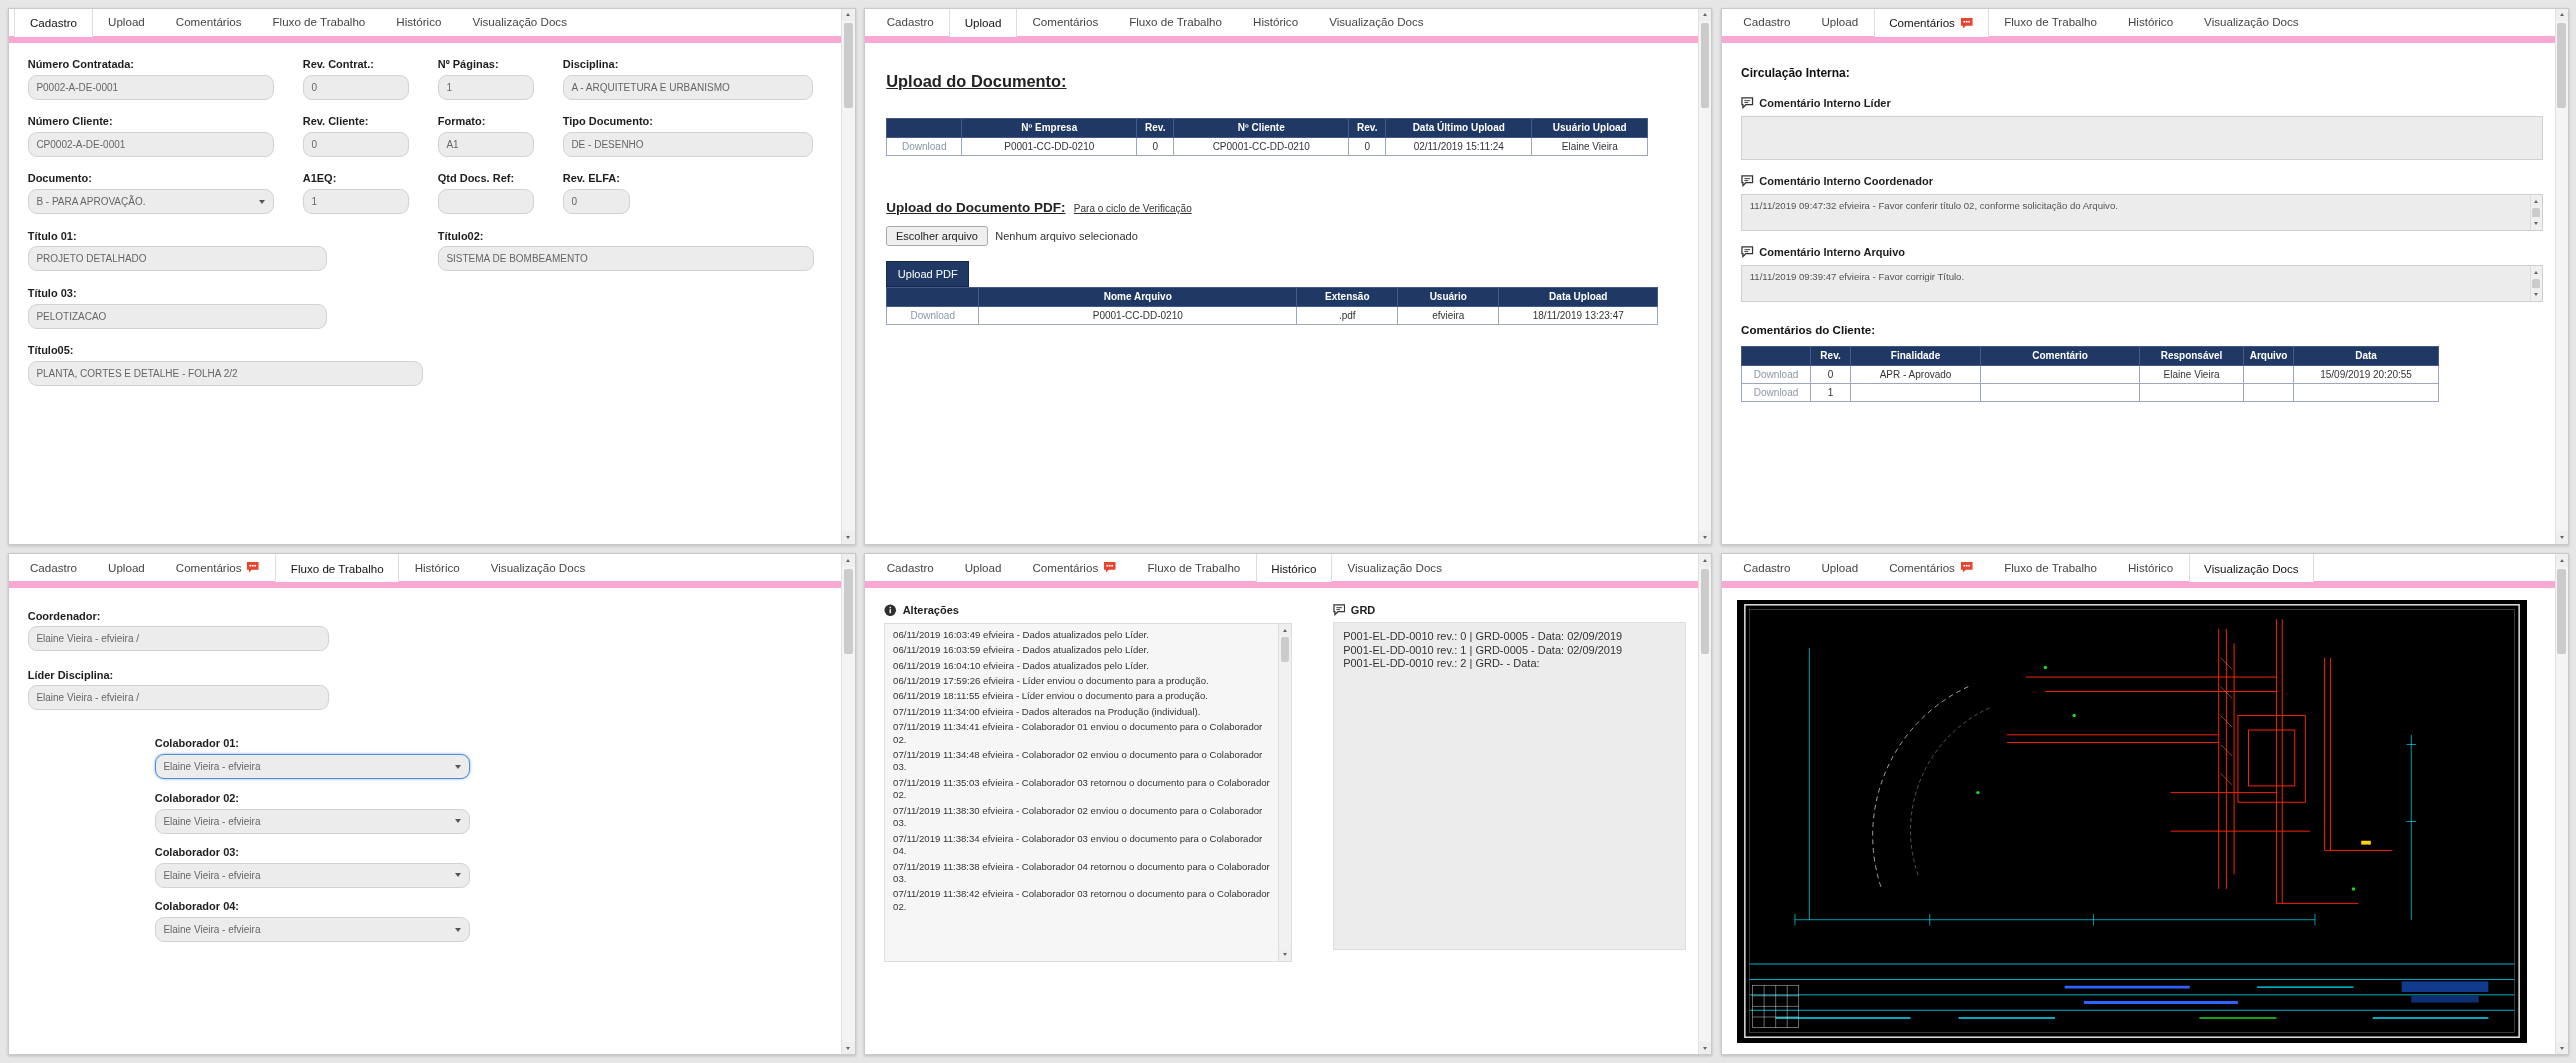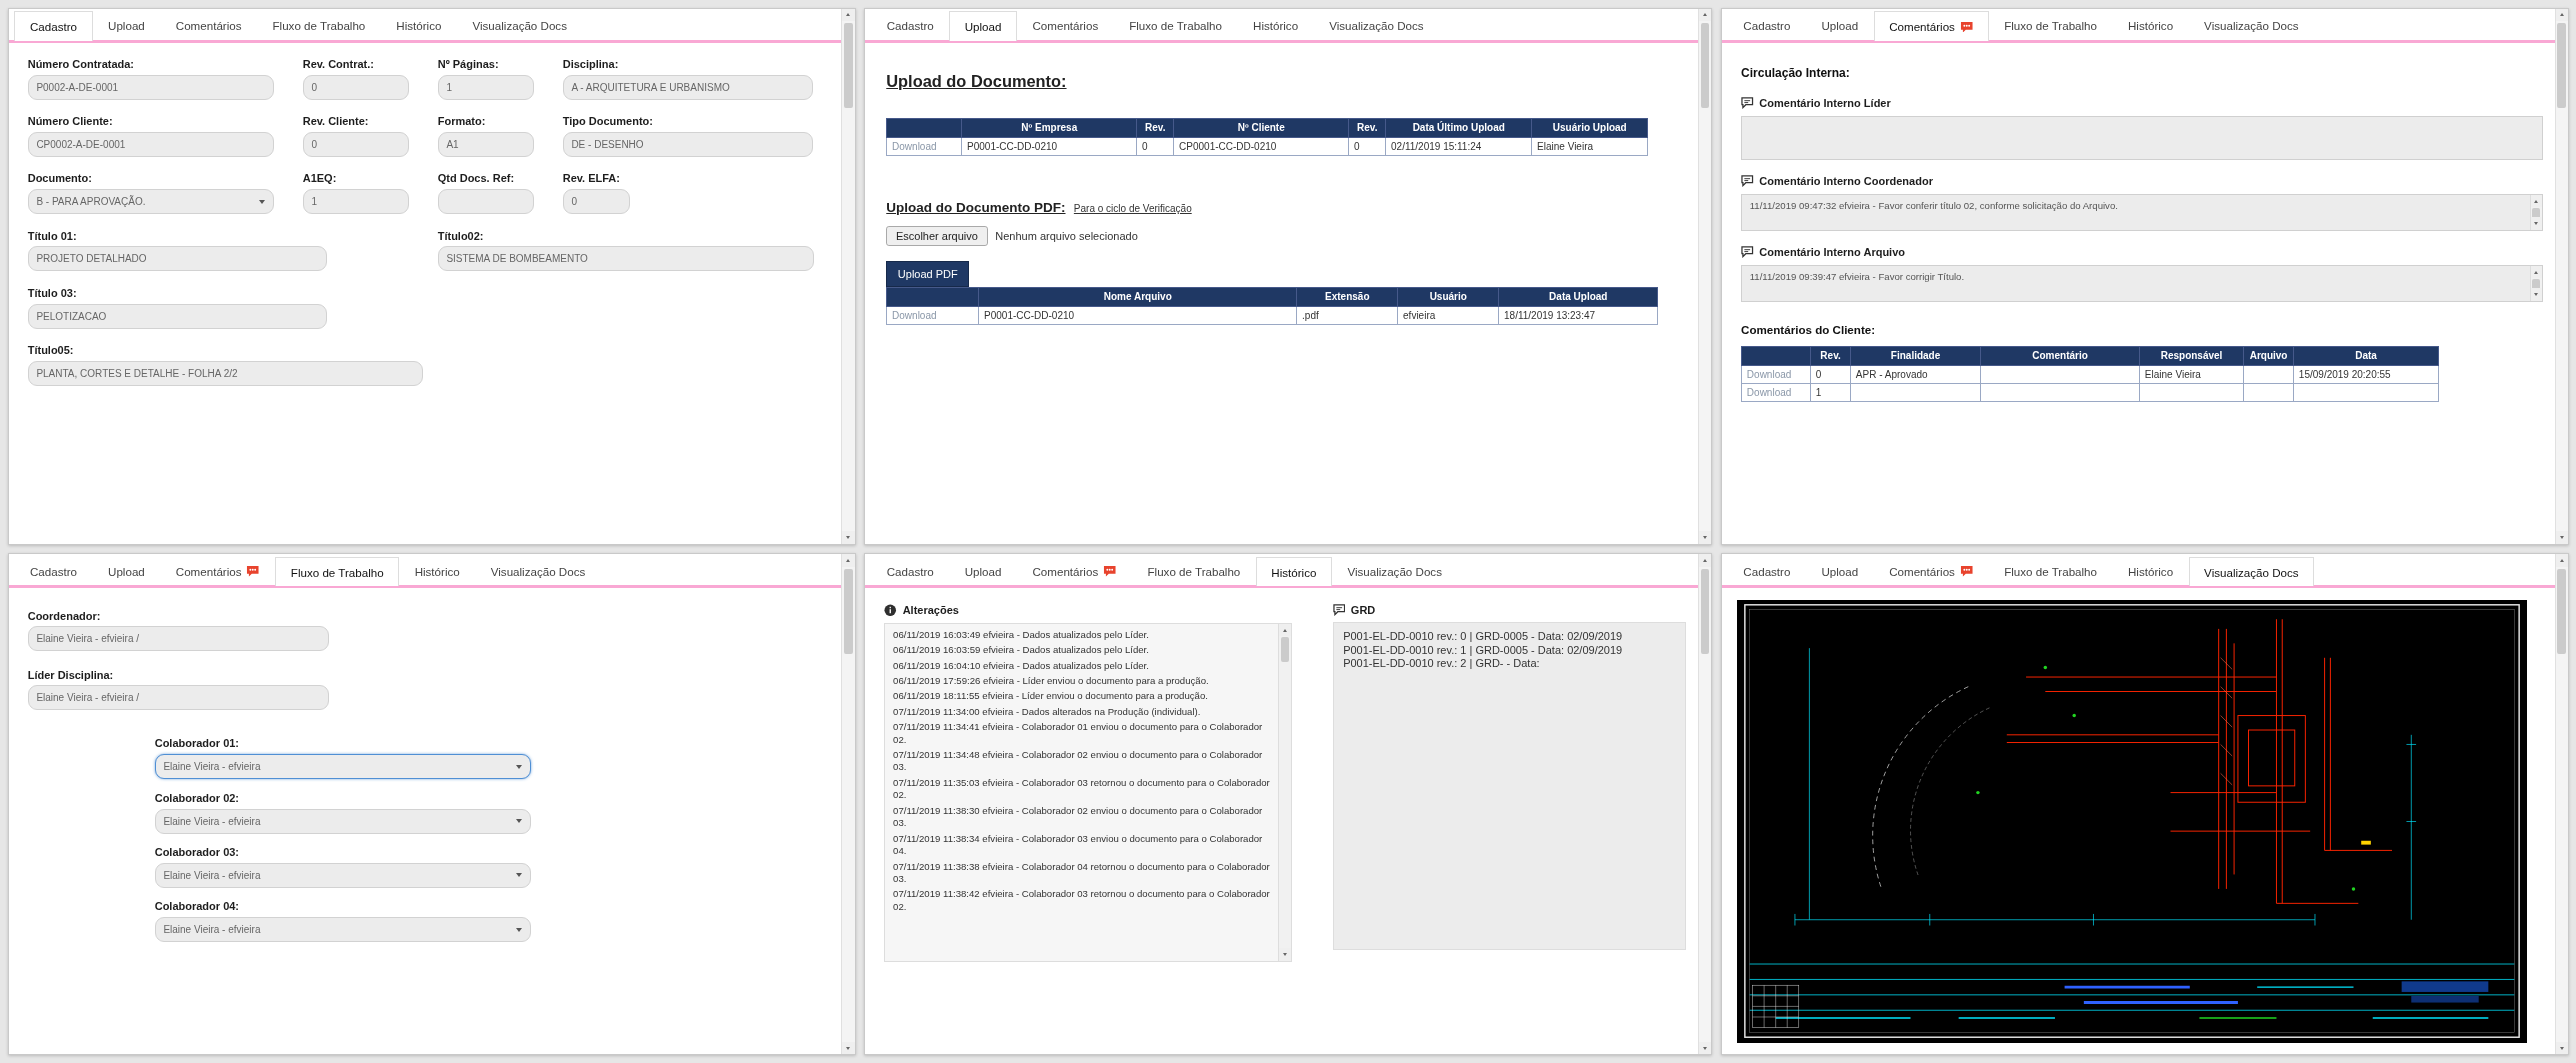--- a/index.html
+++ b/index.html
@@ -2,21 +2,21 @@
 <html><head>
 <meta charset="utf-8">
 <style>
   *{box-sizing:border-box;margin:0;padding:0}
   html,body{width:2576px;height:1064px}
   body{background:#e6e6e6;font-family:"Liberation Sans",sans-serif;color:#333;overflow:hidden}
   .grid{display:grid;grid-template-columns:848px 848px 848px;grid-template-rows:537px 502px;gap:8.7px;padding:7.7px}
   .card{position:relative;background:#fff;border:1px solid #c9c9c9;box-shadow:0 1px 2.9px rgba(0,0,0,.18);overflow:hidden}
 
   
-  .tabs{display:flex;align-items:flex-end;border-bottom:3px solid #f9a8d4;padding:3.9px 3.9px 0 5.8px;height:34px;background:#fff}
+  .tabs{display:flex;align-items:flex-end;border-bottom:7px solid #f9a8d4;padding:3.9px 3.9px 0 5.8px;height:34px;background:#fff}
   .tab{font-size:11.6px;color:#444;padding:7.7px 14.5px;cursor:pointer;border:1px solid transparent;border-bottom:none;white-space:nowrap;display:flex;align-items:center;gap:4.8px}
   .tab.active{border-color:#ddd;background:#fff;margin-bottom:-1px;color:#111}
   .badge svg{display:block}
 
   
   .vscroll{position:absolute;top:0;right:0;bottom:0;width:13.5px;background:#f4f4f4;border-left:1px solid #e0e0e0;z-index:5}
   .sb-arrow{position:absolute;left:0;right:0;height:12.5px;background:#efefef;display:flex;align-items:center;justify-content:center}
   .sb-arrow.up{top:0}
   .sb-arrow.down{bottom:0}
   .sb-arrow::before{content:"";width:0;height:0;border-left:2.9px solid transparent;border-right:2.9px solid transparent;border-bottom:3.9px solid #666}
@@ -40,21 +40,21 @@
   
   .cgrid{display:grid;grid-template-columns:246px 106px 96px 250px;gap:15.4px 29px}
   .tgrid{display:grid;grid-template-columns:299px 376px;gap:15.4px 111px;margin-top:15.4px}
   .w70{width:67px}
   .w410{width:395px}
   .span2{grid-column:1 / span 2}
 
   
   table.tbl{border-collapse:collapse;font-size:10px;table-layout:fixed}
   .tbl th{background:#1f3864;color:#fff;font-weight:bold;border:1px solid #46598a;padding:3.9px 4.8px;text-align:center;font-size:10px;overflow:hidden;white-space:nowrap}
-  .tbl td{border:1px solid #9aa8c4;padding:2.9px 4.8px;color:#333;background:#fff;height:17px;overflow:hidden;white-space:nowrap}
+  .tbl td{border:1px solid #9aa8c4;padding:2.9px 4.8px;text-align:center;color:#333;background:#fff;height:17px;overflow:hidden;white-space:nowrap}
   .link{color:#8a97a8;cursor:pointer;text-decoration:none;font-size:10px}
 
   
   .h1{font-size:16.4px;font-weight:bold;text-decoration:underline;color:#222;margin:13.5px 0 27px 1.9px}
   .t-doc{margin-left:1.9px}
   .pdf-head{margin:42px 0 9.6px 1.9px}
   .h2{font-size:13.5px;font-weight:bold;text-decoration:underline;color:#222}
   .h-note{font-size:10px;text-decoration:underline;color:#333;margin-left:3.9px}
   .file-row{display:flex;align-items:center;margin:3.9px 0 15.4px 1.9px}
   .file-btn{display:inline-block;background:#efefef;border:1px solid #a9a9a9;border-radius:2.9px;font-size:11px;padding:2.9px 8.7px;color:#222;cursor:pointer}
@@ -68,21 +68,21 @@
   .icon svg{display:block}
   .c-sec{margin-bottom:15.4px}
   .cbox{position:relative;background:#ececec;border:1px solid #d0d0d0;font-size:9.6px;color:#555;overflow:hidden}
   .cbox-text{padding:4.8px 19px 4.8px 7.7px;line-height:12.5px}
   .cbox.h46{height:44px}
   .cbox.h38{height:37px}
   .sec-title2{font-weight:bold;font-size:11.6px;color:#111;margin:21px 0 9.6px 0}
 
   
   .w310{width:301px}
-  .w390{width:376px}
+  .w390{width:315px}
   .mt18{margin-top:17.3px}
   .colab-block{margin:27px 0 0 127px}
   .colab{margin-bottom:12.5px}
 
   
   .his-cols{display:flex;gap:41px}
   .his-left{width:412px}
   .his-right{width:358px}
   .hist-box{position:relative;background:#f6f6f6;border:1px solid #ddd;height:339px;overflow:hidden}
   .hist-items{padding:4.8px 19px 4.8px 7.7px}

